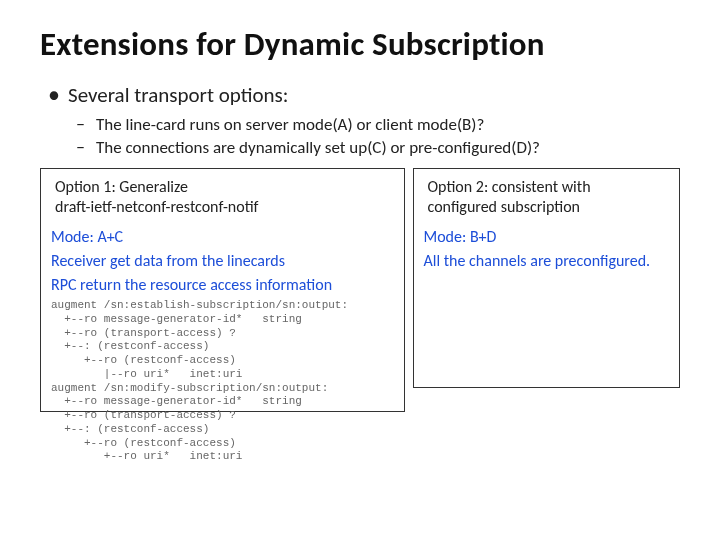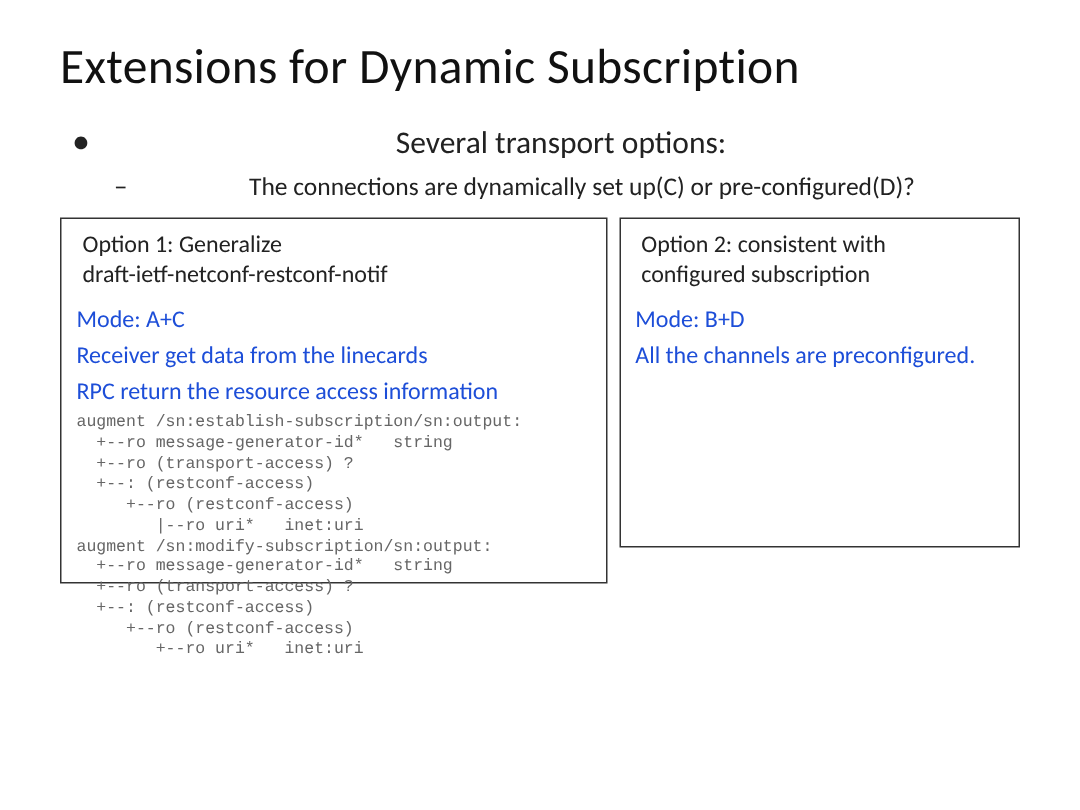--- a/index.html
+++ b/index.html
@@ -14,29 +14,28 @@
   }
   .slide {
     position: relative;
     width: 720px;
     height: 540px;
     box-sizing: border-box;
     padding: 18px 40px 0 40px;
   }
   .title {
     font-size: 33px;
-    font-weight: 400;
+    font-weight: 700;
     margin: 6px 0 18px 0;
     letter-spacing: 0.2px;
     color: #111;
   }
   .bullets {
     margin: 0 0 10px 6px;
     padding: 0;
-    text-align: center;
   }
   .l1 {
     list-style: none;
     font-size: 21px;
     margin: 0 0 6px 0;
     padding-left: 22px;
     position: relative;
     color: #222;
   }
   .l1::before {
@@ -99,20 +98,21 @@
 </style>
 </head>
 <body>
 
 <div class="slide">
 
   <div class="title">Extensions for Dynamic Subscription</div>
 
   <ul class="bullets">
     <li class="l1">Several transport options:</li>
+    <li class="l2">The line-card runs on server mode(A) or client mode(B)?</li>
     <li class="l2">The connections are dynamically set up(C) or pre-configured(D)?</li>
   </ul>
 
   <div class="options-row">
 
     <div class="option-box opt-left">
       <div class="opt-title">
         <span>Option 1: Generalize</span><br>
         <span>draft-ietf-netconf-restconf-notif</span>
       </div>

